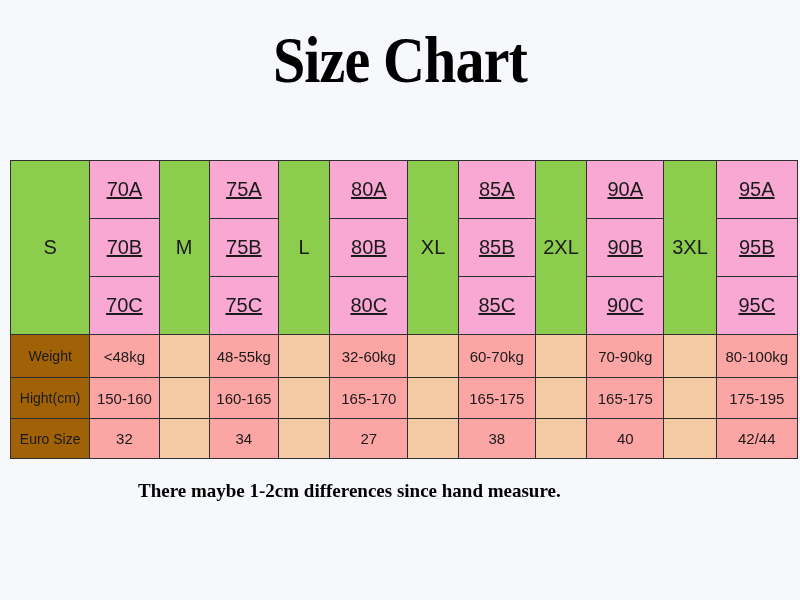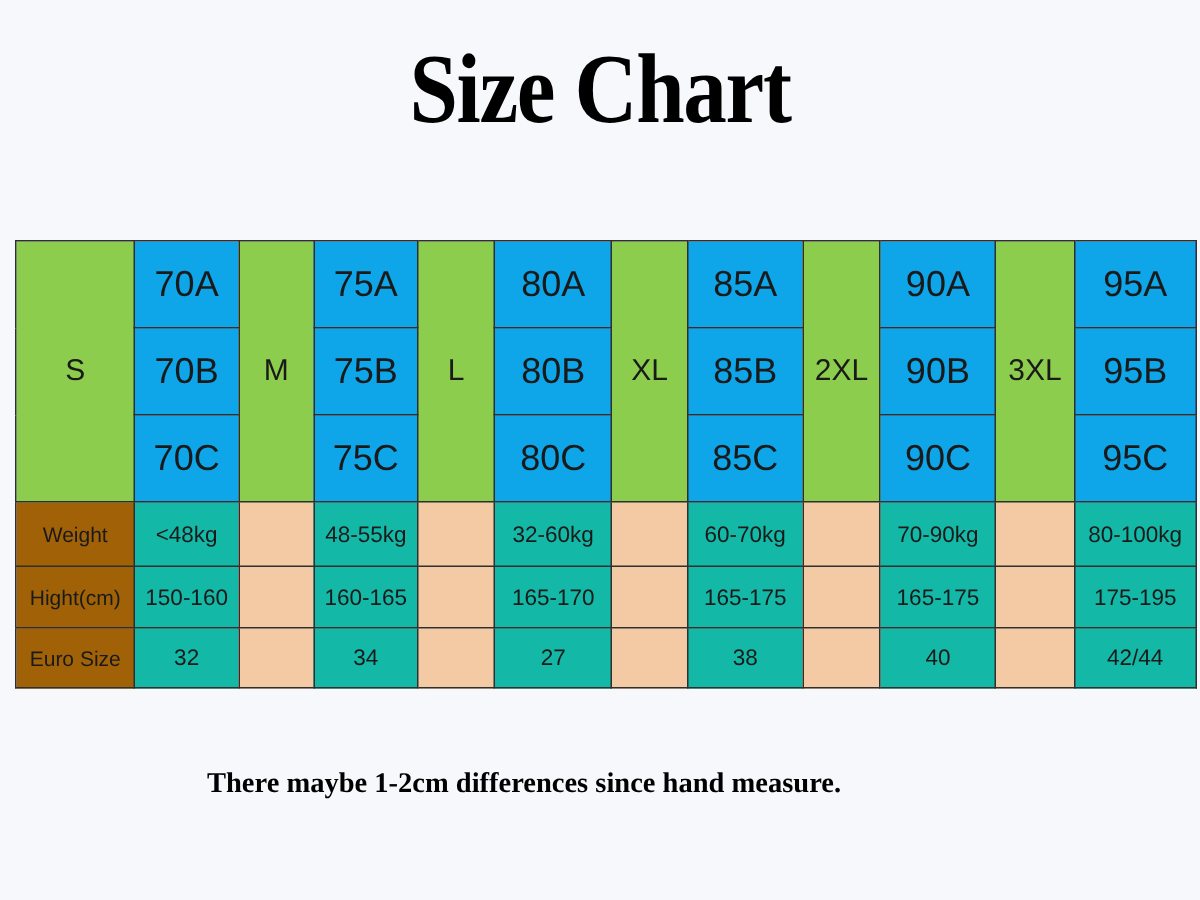--- a/index.html
+++ b/index.html
@@ -47,35 +47,36 @@
     vertical-align: middle;
     color: #1a1a1a;
     font-family: "Liberation Sans", sans-serif;
     padding: 0;
   }
   .cell-size-label {
     background: #8ccd4d;
     font-size: 20px;
   }
   .cell-cup {
-    background: #0ea5e9;
-    font-size: 24px;
+    background: #f9a8d4;
+    font-size: 20px;
     height: 57px;
+    text-decoration: underline;
   }
 
   
   .cell-peach {
     background: #f4caa5;
   }
   .cell-row-header {
     background: #a16207;
     font-size: 14px;
   }
   .cell-measure {
-    background: #14b8a6;
+    background: #fca5a5;
     font-size: 15px;
   }
   .row-weight td   { height: 42px; }
   .row-height td   { height: 40px; }
   .row-euro td     { height: 39px; }
 
   
   #note-block {
     position: absolute;
     left: 138px;
@@ -86,21 +87,21 @@
   }
   #note-label {
     font-size: 19px;
     line-height: 24px;
   }
   .note-line {
     font-size: 19px;
     line-height: 26px;
   }
   #note-lines {
-    margin-top: 40px;
+    margin-top: 8px;
   }
 </style>
 </head>
 <body>
 
 <div id="page-title">Size Chart</div>
 
 <table id="size-table">
   <colgroup>
     <col style="width:79px">

